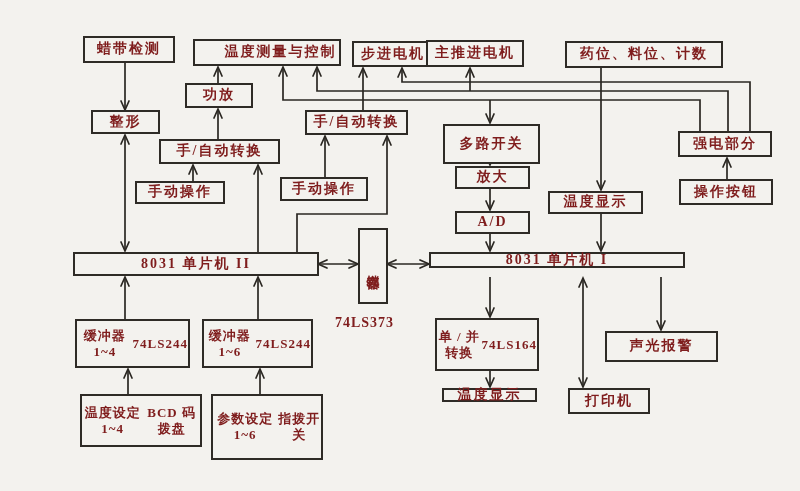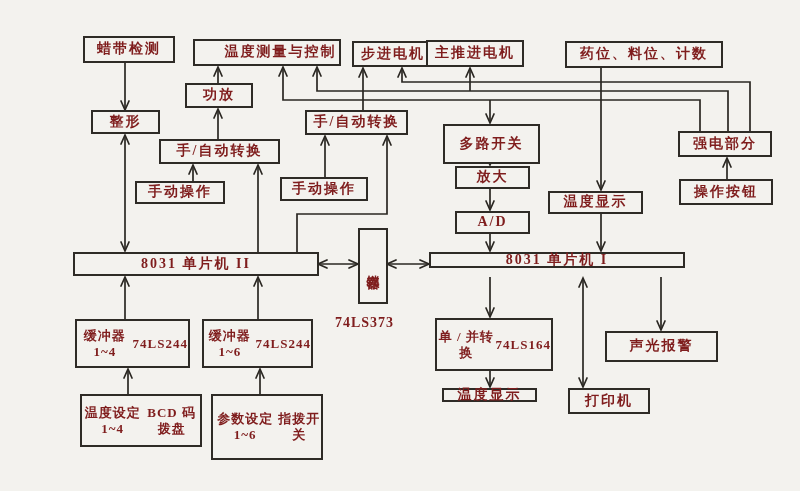--- a/index.html
+++ b/index.html
@@ -191,21 +191,21 @@
   <div class="floatlabel" style="left:335px;top:315px;">74LS373</div>
 
   <div class="box two" style="left:75px;top:319px;width:115px;height:49px;">
     <span class="lbl">缓冲器 1~4</span>
     <span class="lbl">74LS244</span>
   </div>
   <div class="box two" style="left:202px;top:319px;width:111px;height:49px;">
     <span class="lbl">缓冲器 1~6</span>
     <span class="lbl">74LS244</span>
   </div>
-  <div class="box two" style="left:435px;top:318px;width:118px;height:53px;">
+  <div class="box two" style="left:435px;top:318px;width:104px;height:53px;">
     <span class="lbl">单 / 并转换</span>
     <span class="lbl">74LS164</span>
   </div>
   <div class="box" style="left:605px;top:331px;width:113px;height:31px;">
     <span class="lbl">声光报警</span>
   </div>
 
   <div class="box two" style="left:80px;top:394px;width:122px;height:53px;">
     <span class="lbl">温度设定 1~4</span>
     <span class="lbl">BCD 码拨盘</span>

